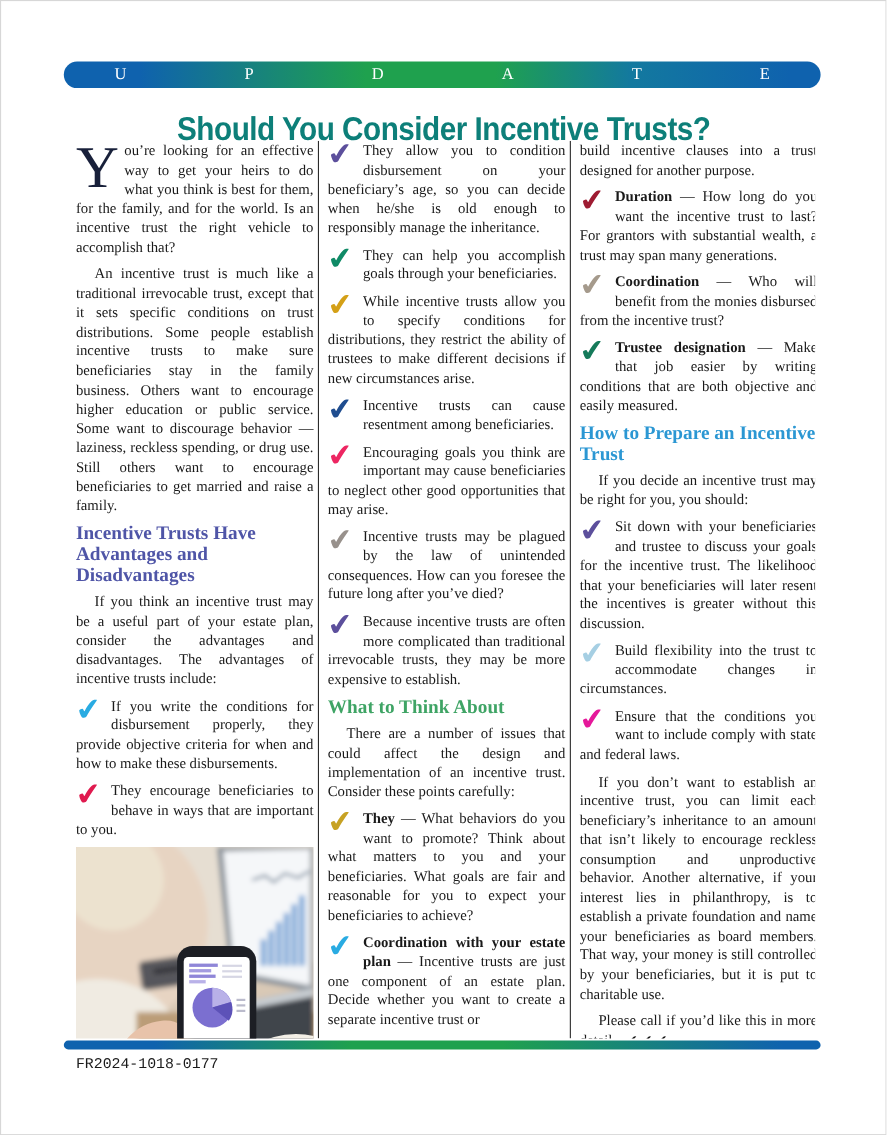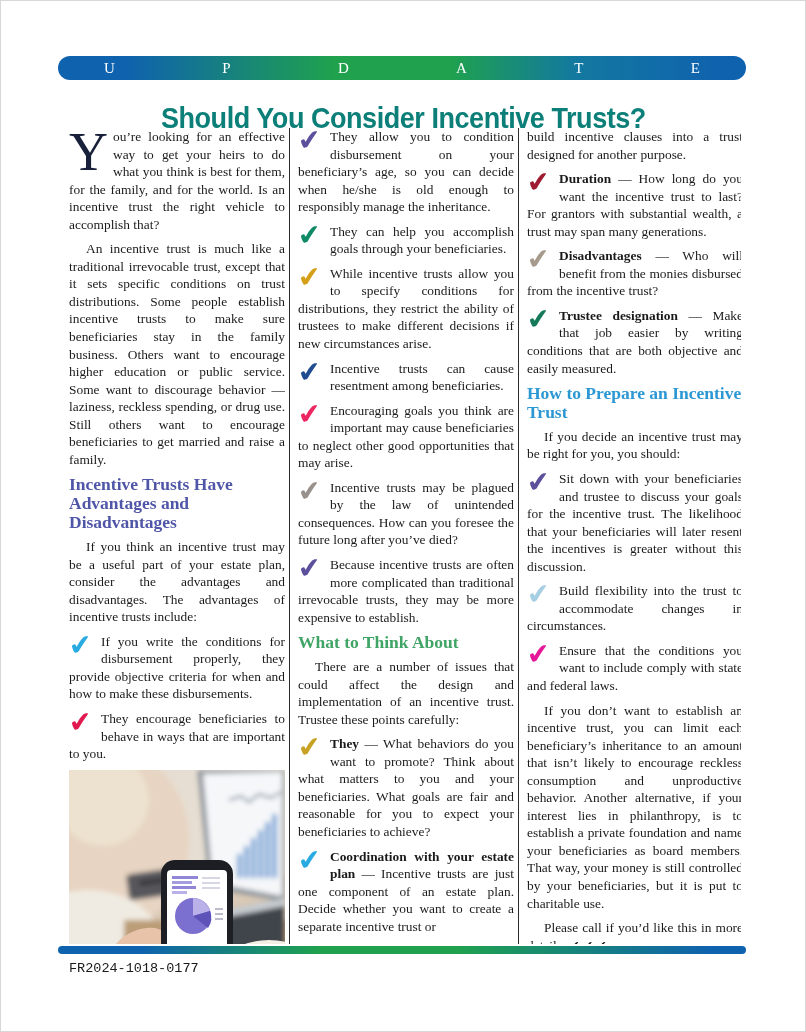--- a/index.html
+++ b/index.html
@@ -169,30 +169,30 @@
     <div class="col">
       <div>
           <div class="check-item"><span class="mark" style="color: rgb(92, 79, 156);">✔</span>They allow you to condition disbursement on your beneficiary’s age, so you can decide when he/she is old enough to responsibly manage the inheritance.</div>
           <div class="check-item"><span class="mark" style="color: rgb(15, 138, 102);">✔</span>They can help you accomplish goals through your beneficiaries.</div>
           <div class="check-item"><span class="mark" style="color: rgb(212, 160, 23);">✔</span>While incentive trusts allow you to specify conditions for distributions, they restrict the ability of trustees to make different decisions if new circumstances arise.</div>
           <div class="check-item"><span class="mark" style="color: rgb(31, 77, 143);">✔</span>Incentive trusts can cause resentment among beneficiaries.</div>
           <div class="check-item"><span class="mark" style="color: rgb(237, 38, 98);">✔</span>Encouraging goals you think are important may cause beneficiaries to neglect other good opportunities that may arise.</div>
           <div class="check-item"><span class="mark" style="color: rgb(152, 145, 140);">✔</span>Incentive trusts may be plagued by the law of unintended consequences.  How can you foresee the future long after you’ve died?</div>
           <div class="check-item"><span class="mark" style="color: rgb(92, 79, 156);">✔</span>Because incentive trusts are often more complicated than traditional irrevocable trusts, they may be more expensive to establish.</div>
           <h2 class="sec" style="color: rgb(63, 164, 101);">What to Think About</h2>
-          <p>There are a number of issues that could affect the design and implementation of an incentive trust.  Trustee these points carefully:</p>
+          <p>There are a number of issues that could affect the design and implementation of an incentive trust.  Consider these points carefully:</p>
           <div class="check-item"><span class="mark" style="color: rgb(199, 162, 36);">✔</span><b>They </b>— What behaviors do you want to promote?  Think about what matters to you and your beneficiaries.  What goals are fair and reasonable for you to expect your beneficiaries to achieve?</div>
           <div class="check-item"><span class="mark" style="color: rgb(41, 171, 226);">✔</span><b>Coordination with your estate plan </b>— Incentive trusts are just one component of an estate plan.  Decide whether you want to create a separate incentive trust or</div>
         </div>
     </div>
     <div class="col">
       <div>
           <p class="noindent">build incentive clauses into a trust designed for another purpose.</p>
           <div class="check-item"><span class="mark" style="color: rgb(158, 27, 50);">✔</span><b>Duration </b>— How long do you want the incentive trust to last? For grantors with substantial wealth, a trust may span many generations.</div>
-          <div class="check-item"><span class="mark" style="color: rgb(165, 154, 140);">✔</span><b>Disadvantages </b>— Who will benefit from the monies disbursed from the incentive trust?</div>
+          <div class="check-item"><span class="mark" style="color: rgb(165, 154, 140);">✔</span><b>Coordination </b>— Who will benefit from the monies disbursed from the incentive trust?</div>
           <div class="check-item"><span class="mark" style="color: rgb(21, 122, 90);">✔</span><b>Trustee designation </b>— Make that job easier by writing conditions that are both objective and easily measured.</div>
           <h2 class="sec" style="color: rgb(43, 151, 211);">How to Prepare an Incentive Trust</h2>
           <p>If you decide an incentive trust may be right for you, you should:</p>
           <div class="check-item"><span class="mark" style="color: rgb(92, 79, 156);">✔</span>Sit down with your beneficiaries and trustee to discuss your goals for the incentive trust.  The likelihood that your beneficiaries will later resent the incentives is greater without this discussion.</div>
           <div class="check-item"><span class="mark" style="color: rgb(166, 207, 227);">✔</span>Build flexibility into the trust to accommodate changes in circumstances.</div>
           <div class="check-item"><span class="mark" style="color: rgb(229, 24, 154);">✔</span>Ensure that the conditions you want to include comply with state and federal laws.</div>
           <p>If you don’t want to establish an incentive trust, you can limit each beneficiary’s inheritance to an amount that isn’t likely to encourage reckless consumption and unproductive behavior.  Another alternative, if your interest lies in philanthropy, is to establish a private foundation and name your beneficiaries as board members.  That way, your money is still controlled by your beneficiaries, but it is put to charitable use.</p>
           <p>Please call if you’d like this in more detail.<span class="trail"> ✔✔✔</span></p>
         </div>
     </div>

